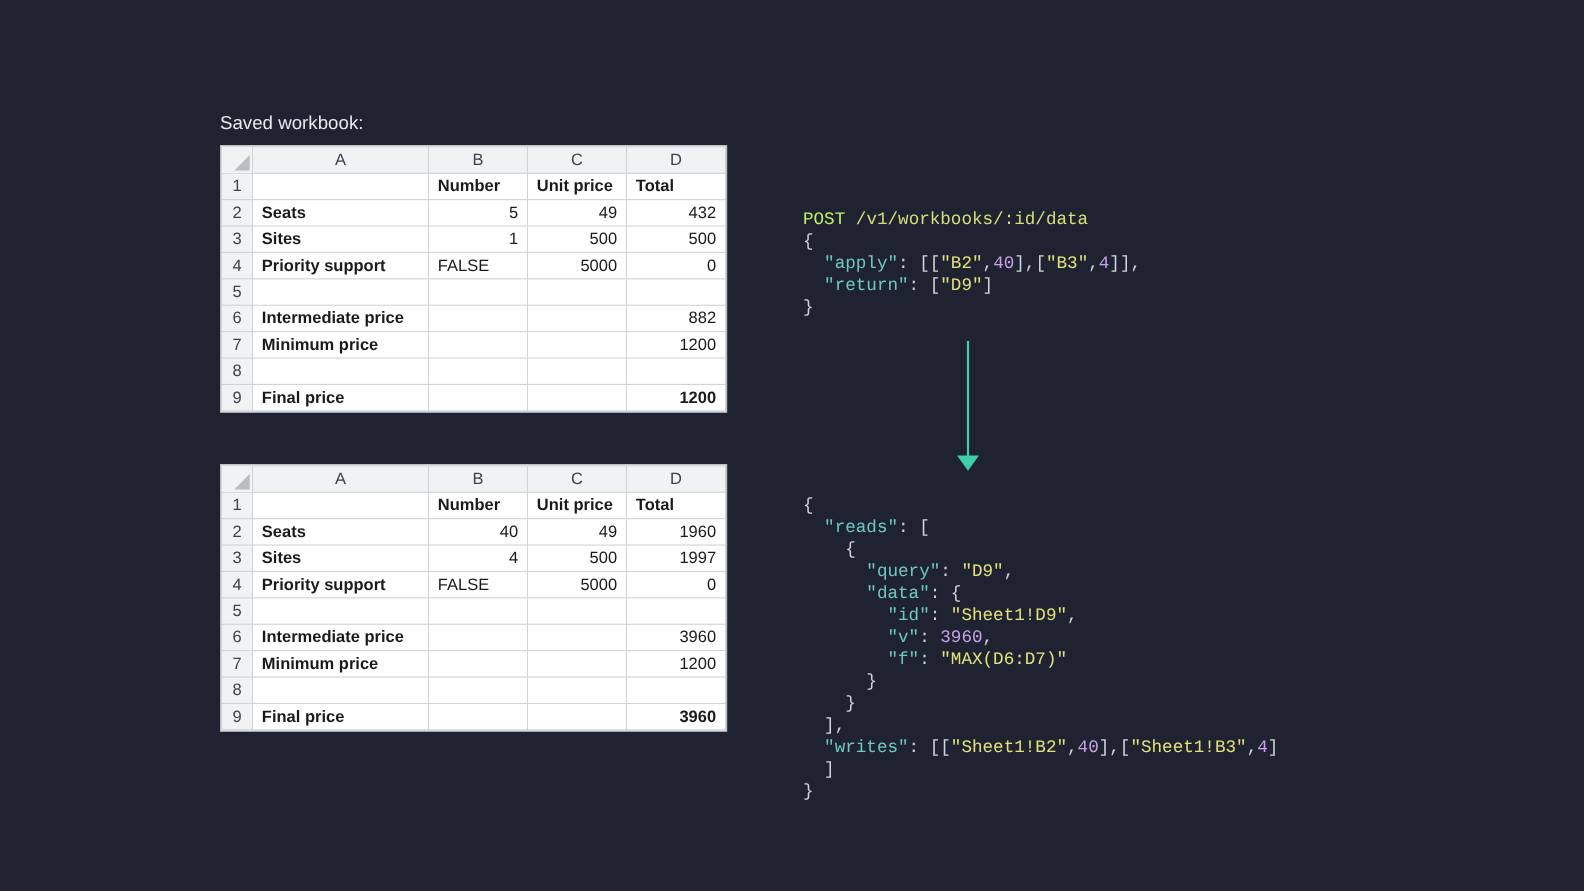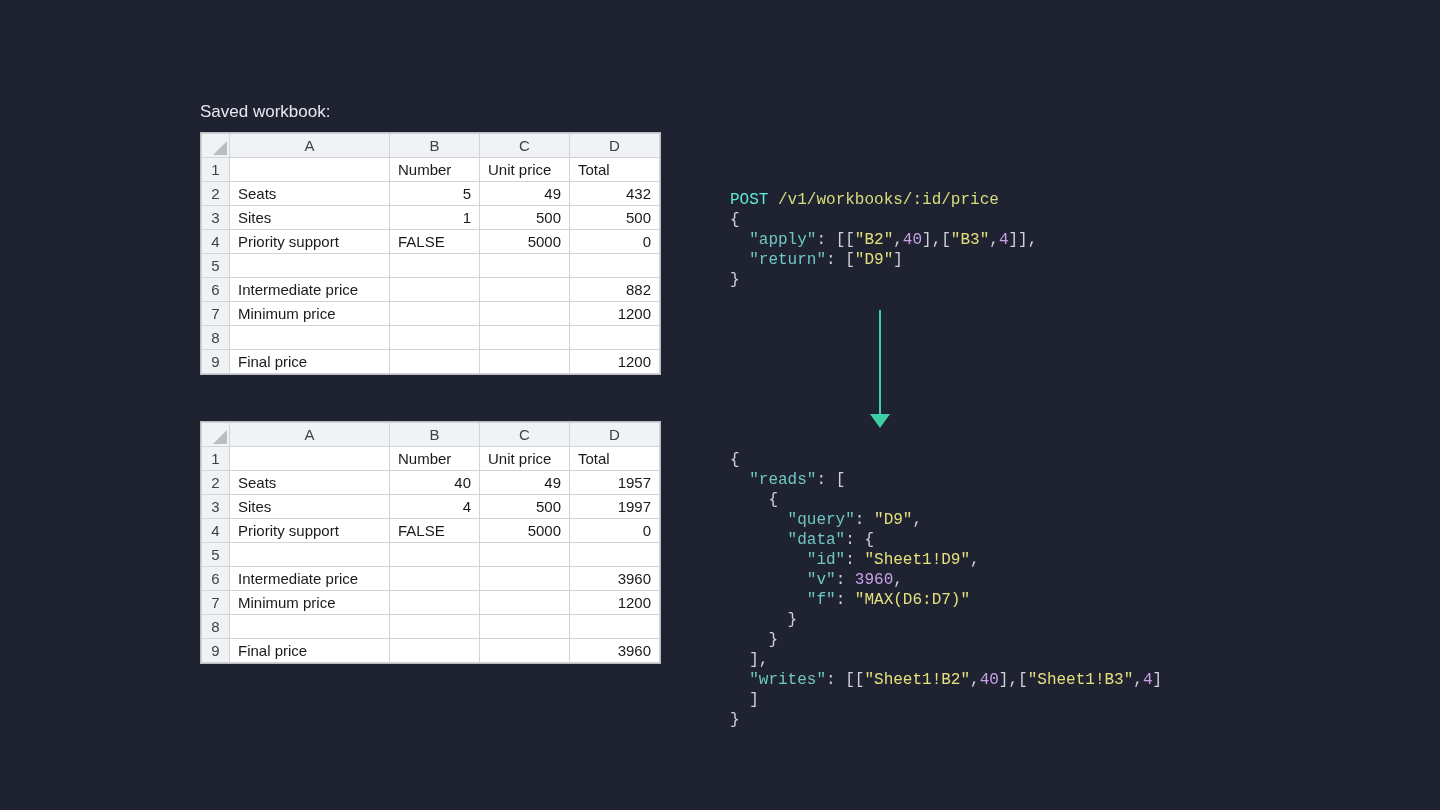--- a/index.html
+++ b/index.html
@@ -62,33 +62,33 @@
     text-align: center;
     font-weight: 400;
   }
   .sheet .rowhdr { width: 28px; }
   .sheet .col-a { width: 160px; }
   .sheet .col-b { width: 90px; }
   .sheet .col-c { width: 90px; }
   .sheet .col-d { width: 90px; }
   .sheet .num { text-align: right; }
   .sheet .ctr { }
-  .sheet .bold { font-weight: 400; }
+  .sheet .bold { font-weight: 700; }
 
   .right-col {
     position: absolute;
     left: 730px;
     top: 190px;
     font-family: "SFMono-Regular", Consolas, "Liberation Mono", Menlo, monospace;
     font-size: 16px;
     line-height: 20px;
     color: #cfd2da;
     white-space: pre;
   }
-  .tk-method { color: #5eead4; }
+  .tk-method { color: #bef264; }
   .tk-path   { color: #d8dc7a; }
   .tk-key    { color: #6fc7c2; }
   .tk-str    { color: #e4e07b; }
   .tk-num    { color: #c9a0e8; }
   .tk-punc   { color: #cfd2da; }
 
   .arrow-wrap {
     position: absolute;
     left: 870px;
     top: 310px;
@@ -215,21 +215,21 @@
         <td class="col-a"></td>
         <td class="col-b bold">Number</td>
         <td class="col-c bold">Unit price</td>
         <td class="col-d bold">Total</td>
       </tr>
       <tr>
         <td class="rowhdr">2</td>
         <td class="col-a bold">Seats</td>
         <td class="col-b num">40</td>
         <td class="col-c num">49</td>
-        <td class="col-d num">1957</td>
+        <td class="col-d num">1960</td>
       </tr>
       <tr>
         <td class="rowhdr">3</td>
         <td class="col-a bold">Sites</td>
         <td class="col-b num">4</td>
         <td class="col-c num">500</td>
         <td class="col-d num">1997</td>
       </tr>
       <tr>
         <td class="rowhdr">4</td>
@@ -272,21 +272,21 @@
         <td class="col-b"></td>
         <td class="col-c"></td>
         <td class="col-d num bold">3960</td>
       </tr>
     </tbody>
       </table>
   </div>
 
 </div>
 
-<div class="right-col"><span><span class="tk-method">POST</span> <span class="tk-path">/v1/workbooks/:id/price</span>
+<div class="right-col"><span><span class="tk-method">POST</span> <span class="tk-path">/v1/workbooks/:id/data</span>
 <span class="tk-punc">{</span>
   <span class="tk-key">"apply"</span><span class="tk-punc">: [[</span><span class="tk-str">"B2"</span><span class="tk-punc">,</span><span class="tk-num">40</span><span class="tk-punc">],[</span><span class="tk-str">"B3"</span><span class="tk-punc">,</span><span class="tk-num">4</span><span class="tk-punc">]],</span>
   <span class="tk-key">"return"</span><span class="tk-punc">: [</span><span class="tk-str">"D9"</span><span class="tk-punc">]</span>
 <span class="tk-punc">}</span></span>
 
 
 
 
 
 

